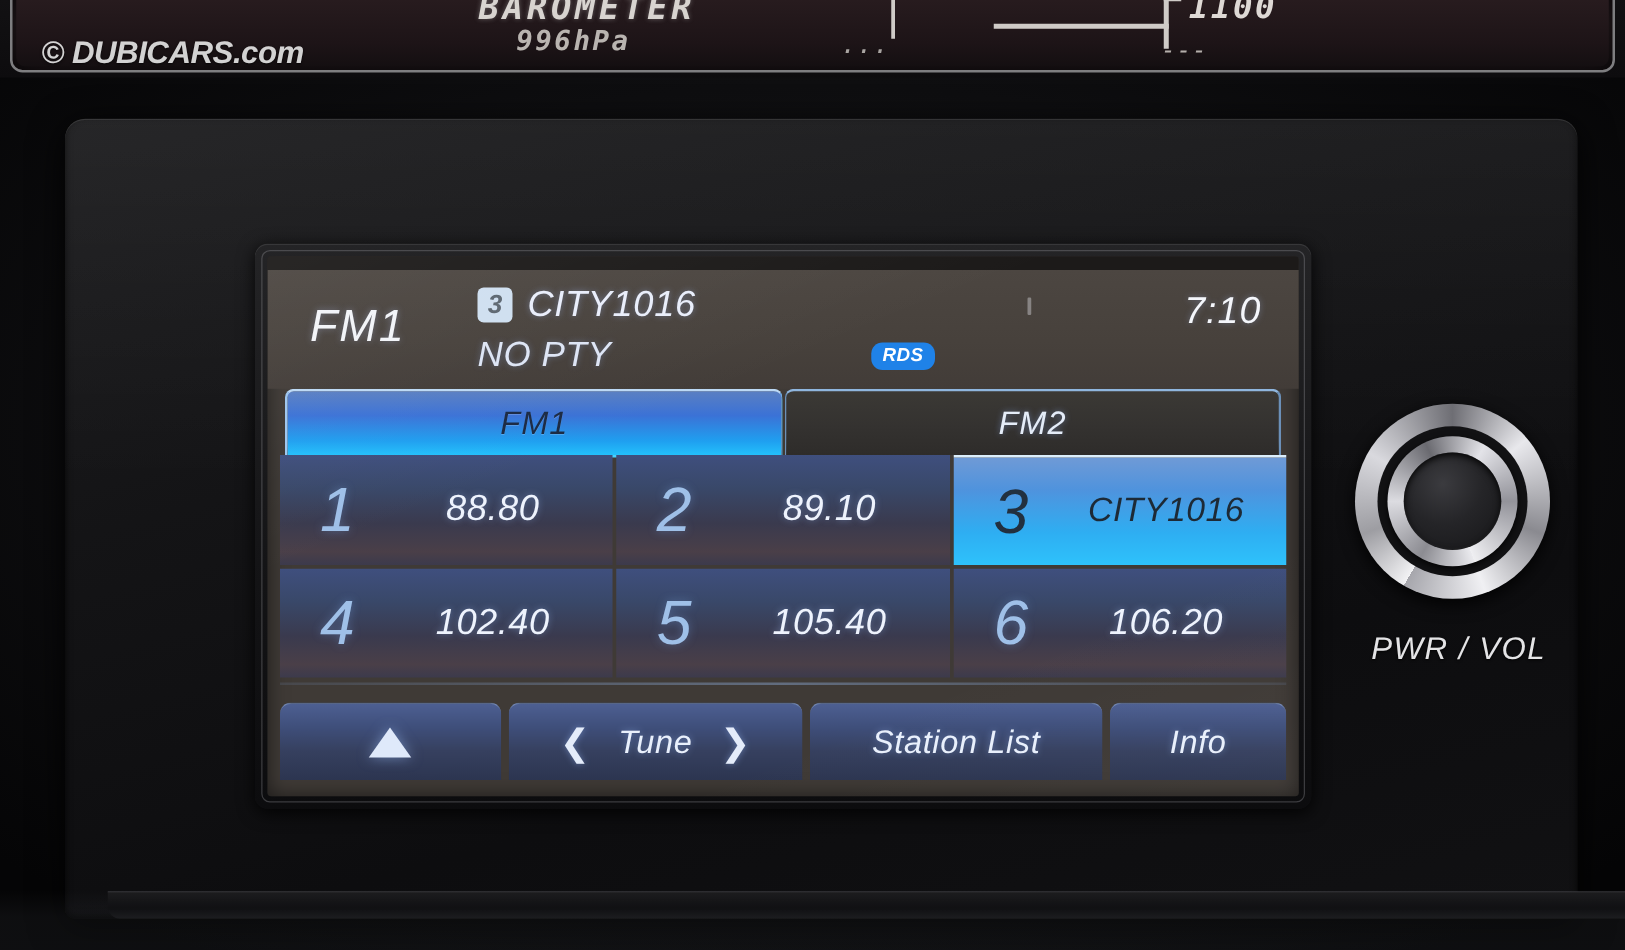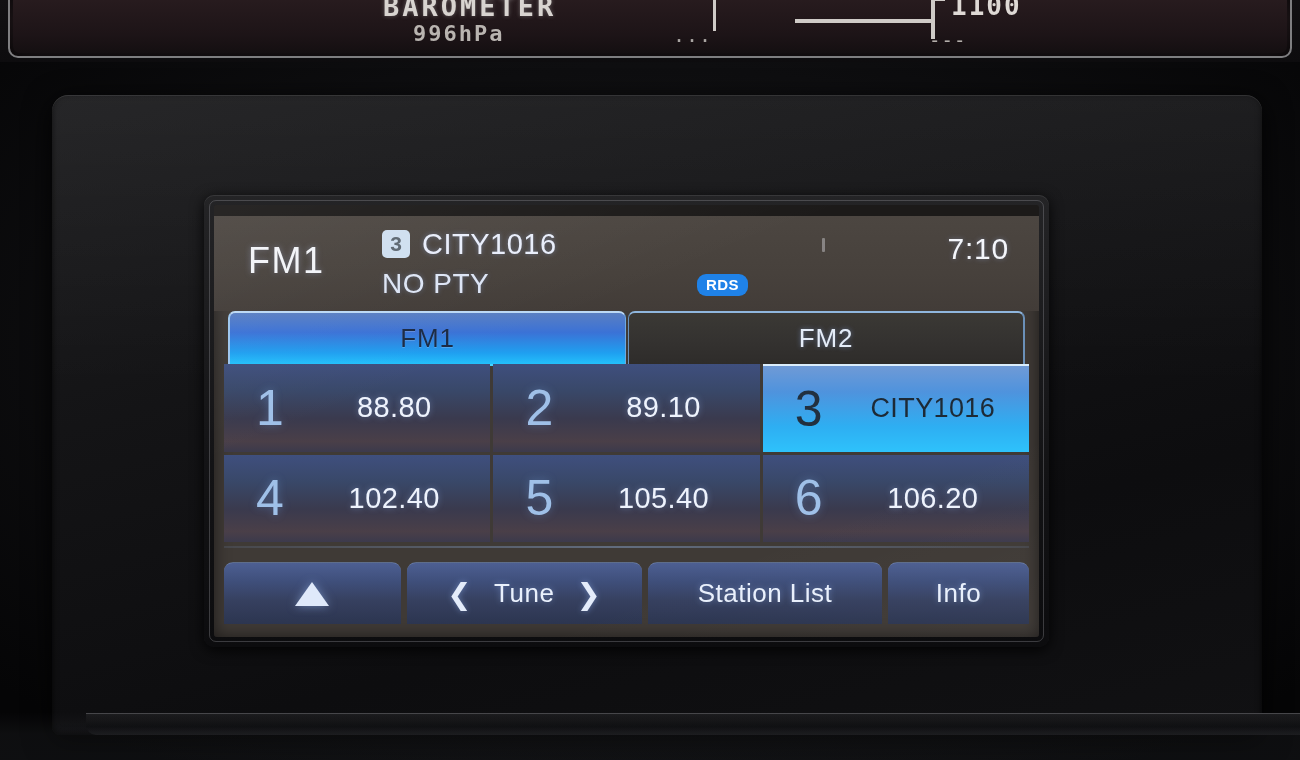--- a/index.html
+++ b/index.html
@@ -13,20 +13,21 @@
     font-family: "Liberation Sans", sans-serif;
   }
 
   #stage {
     position: relative;
     width: 1300px;
     height: 760px;
     background:
       radial-gradient(ellipse 900px 500px at 50% 45%, #181819 0%, #0e0e10 55%, #050506 100%);
     overflow: hidden;
+    font-style: italic;
   }
 
   
   #cluster-strip {
     position: absolute;
     left: 0; top: 0;
     width: 1300px; height: 62px;
     background: linear-gradient(180deg, #121113 0%, #0d0c0e 100%);
     overflow: hidden;
   }
@@ -512,20 +513,21 @@
         <div class="cluster-divider"></div>
         <div class="cluster-graph-line"></div>
         <div class="cluster-graph-tick"></div>
         <div class="cluster-graph-cap"></div>
         <div class="cluster-num">1100</div>
         <div class="cluster-dash">---</div>
       </div>
     </div>
   </div>
 
+  <div id="watermark">© DUBICARS.com</div>
 
   <div id="headunit">
     <div id="faceplate-gloss"></div>
 
 
     <div id="screen-bezel">
       <div id="screen-bezel-inner"></div>
 
       <div id="lcd">
         <div id="lcd-top-edge"></div>
@@ -591,19 +593,29 @@
             <span class="chev">❯</span>
           </div>
           <div class="action-btn" id="btn-station">Station List</div>
           <div class="action-btn" id="btn-info">Info</div>
         </div>
 
         <div id="lcd-glare"></div>
       </div>
     </div>
 
+    <div id="knob-area">
+      <div id="knob-outer">
+        <div id="knob-ring-gap">
+          <div id="knob-inner-ring">
+            <div id="knob-cap"></div>
+          </div>
+        </div>
+      </div>
+      <div id="knob-label">PWR / VOL</div>
+    </div>
 
     <div id="bottom-trim"></div>
   </div>
 
   <div id="dash-reflection"></div>
 
 </div>
 
 </body></html>

